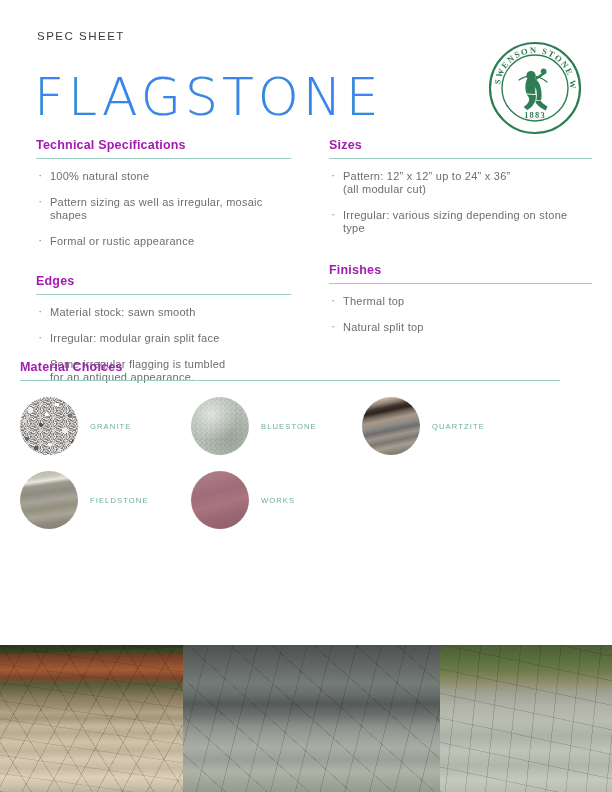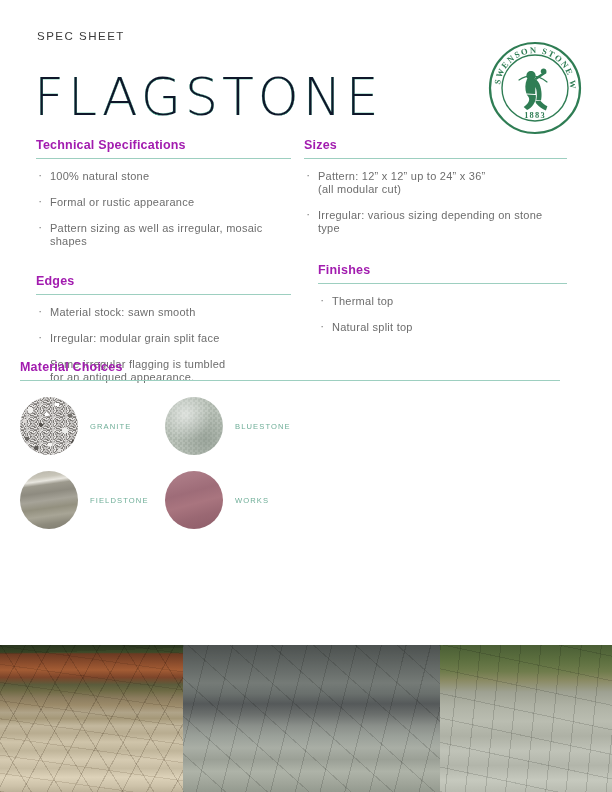--- a/index.html
+++ b/index.html
@@ -28,38 +28,38 @@
     font-size: 11.5px;
     letter-spacing: 1.5px;
     color: #3a3a3a;
     font-weight: 400;
   }
   #main-title {
     position: absolute;
     left: 34px; top: 68px;
     font-size: 52px;
     letter-spacing: 4px;
-    color: #0f172a;
+    color: #3b82f6;
     font-weight: 300;
     line-height: 58px;
     font-family: "DejaVu Sans", sans-serif;
     -webkit-text-stroke: 0.2px #159b72;
   }
 
   
   #logo {
     position: absolute;
     left: 487px; top: 40px;
     width: 96px; height: 96px;
   }
 
   
   .column { position: absolute; }
   #left-column  { left: 36px;  top: 138px; width: 255px; }
-  #right-column { left: 304px; top: 138px; width: 263px; }
+  #right-column { left: 329px; top: 138px; width: 263px; }
 
   .section { margin-bottom: 0; }
   .section-heading {
     font-size: 12.5px;
     font-weight: bold;
     color: #a21caf;
     letter-spacing: 0.2px;
     padding-bottom: 6px;
   }
   .section-rule {
@@ -103,20 +103,21 @@
     width: 540px;
     margin-bottom: 16px;
   }
   .swatch-grid {
     position: relative;
     width: 540px;
   }
   .swatch-row {
     display: flex;
     margin-bottom: 16px;
+    gap: 26px;
   }
   .swatch-cell {
     width: 145px;
     display: flex;
     align-items: center;
   }
   .swatch-circle {
     width: 58px; height: 58px;
     border-radius: 50%;
     flex: 0 0 58px;
@@ -299,22 +300,22 @@
   </div>
 </div>
 
 <div id="left-column" class="column">
 
   <div class="section">
     <div class="section-heading">Technical Specifications</div>
     <div class="section-rule"></div>
     <ul class="bullets">
       <li>100% natural stone</li>
+      <li>Pattern sizing as well as irregular, mosaic shapes</li>
       <li>Formal or rustic appearance</li>
-      <li>Pattern sizing as well as irregular, mosaic shapes</li>
     </ul>
   </div>
 
   <div class="section" style="margin-top:26px;">
     <div class="section-heading">Edges</div>
     <div class="section-rule"></div>
     <ul class="bullets">
       <li>Material stock: sawn smooth</li>
       <li>Irregular: modular grain split face</li>
       <li style="white-space:pre-line;">Some irregular flagging is tumbled
@@ -329,21 +330,21 @@
   <div class="section">
     <div class="section-heading">Sizes</div>
     <div class="section-rule"></div>
     <ul class="bullets">
       <li style="white-space:pre-line;">Pattern: 12” x 12” up to 24” x 36”
 (all modular cut)</li>
       <li>Irregular: various sizing depending on stone type</li>
     </ul>
   </div>
 
-  <div class="section" style="margin-top:28px;margin-left:14px;">
+  <div class="section" style="margin-top:28px;">
     <div class="section-heading">Finishes</div>
     <div class="section-rule"></div>
     <ul class="bullets">
       <li>Thermal top</li>
       <li>Natural split top</li>
     </ul>
   </div>
 
 </div>
 
@@ -354,20 +355,24 @@
   <div class="swatch-grid">
     <div class="swatch-row">
       <div class="swatch-cell">
         <div class="swatch-circle tex-granite"></div>
         <div class="swatch-label">GRANITE</div>
       </div>
       <div class="swatch-cell">
         <div class="swatch-circle tex-bluestone"></div>
         <div class="swatch-label">BLUESTONE</div>
       </div>
+      <div class="swatch-cell">
+        <div class="swatch-circle tex-quartzite"></div>
+        <div class="swatch-label">QUARTZITE</div>
+      </div>
     </div>
 
     <div class="swatch-row">
       <div class="swatch-cell">
         <div class="swatch-circle tex-fieldstone"></div>
         <div class="swatch-label">FIELDSTONE</div>
       </div>
       <div class="swatch-cell">
         <div class="swatch-circle tex-slate"></div>
         <div class="swatch-label">WORKS</div>

